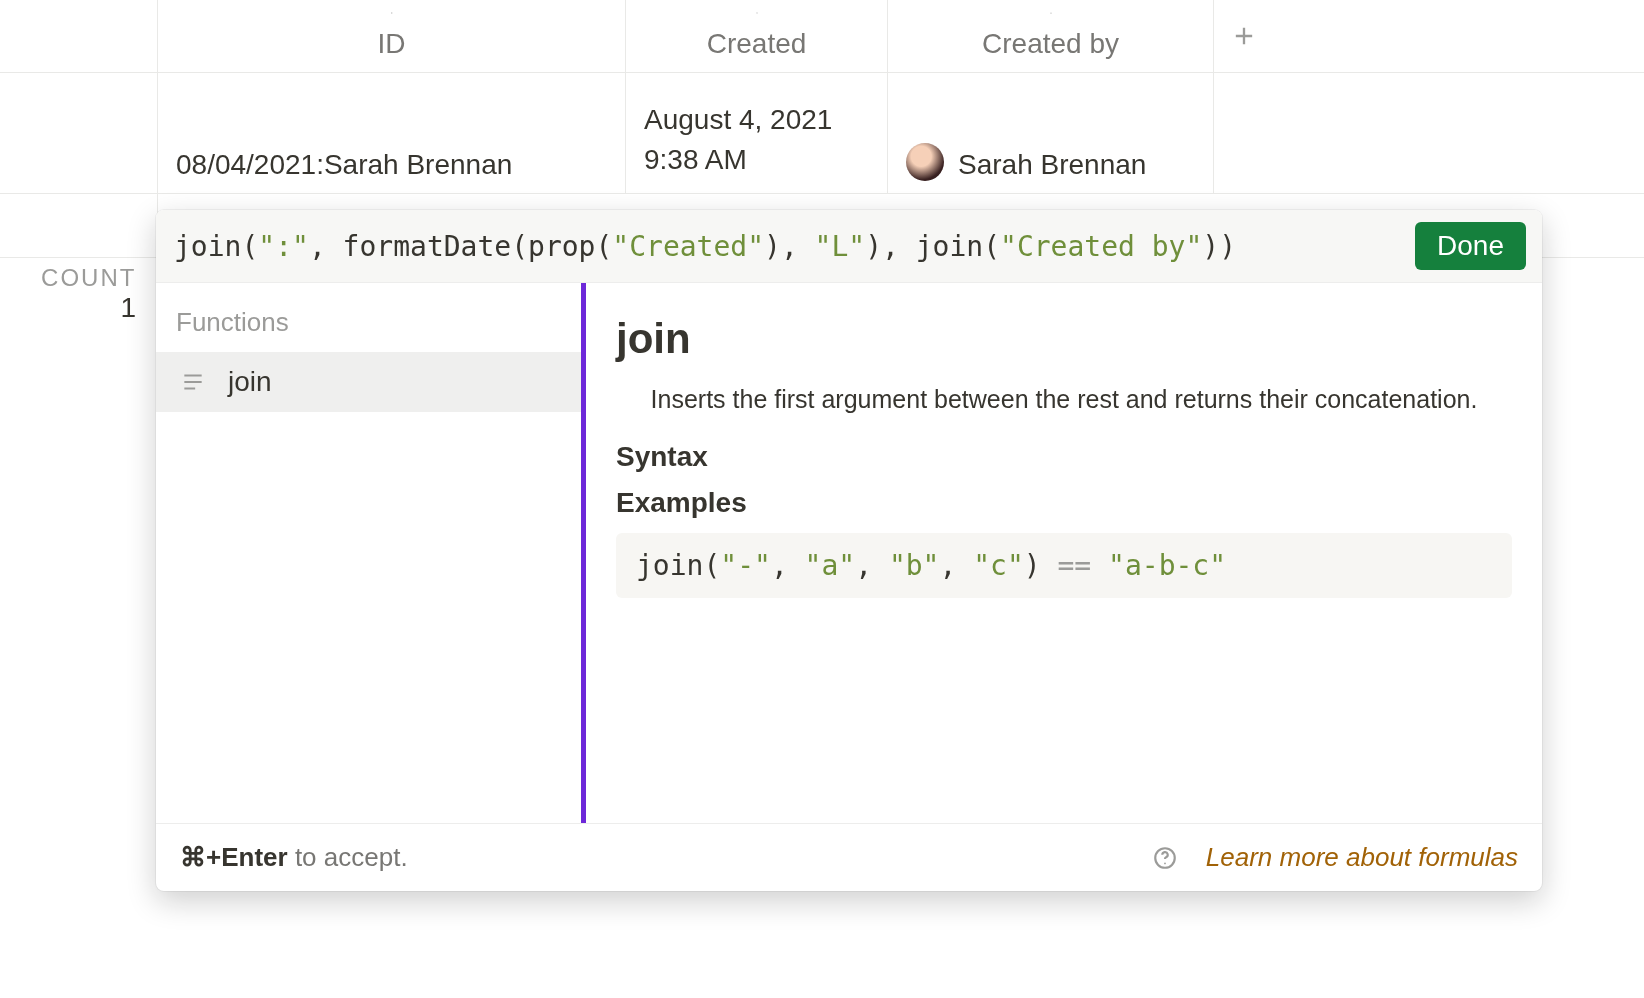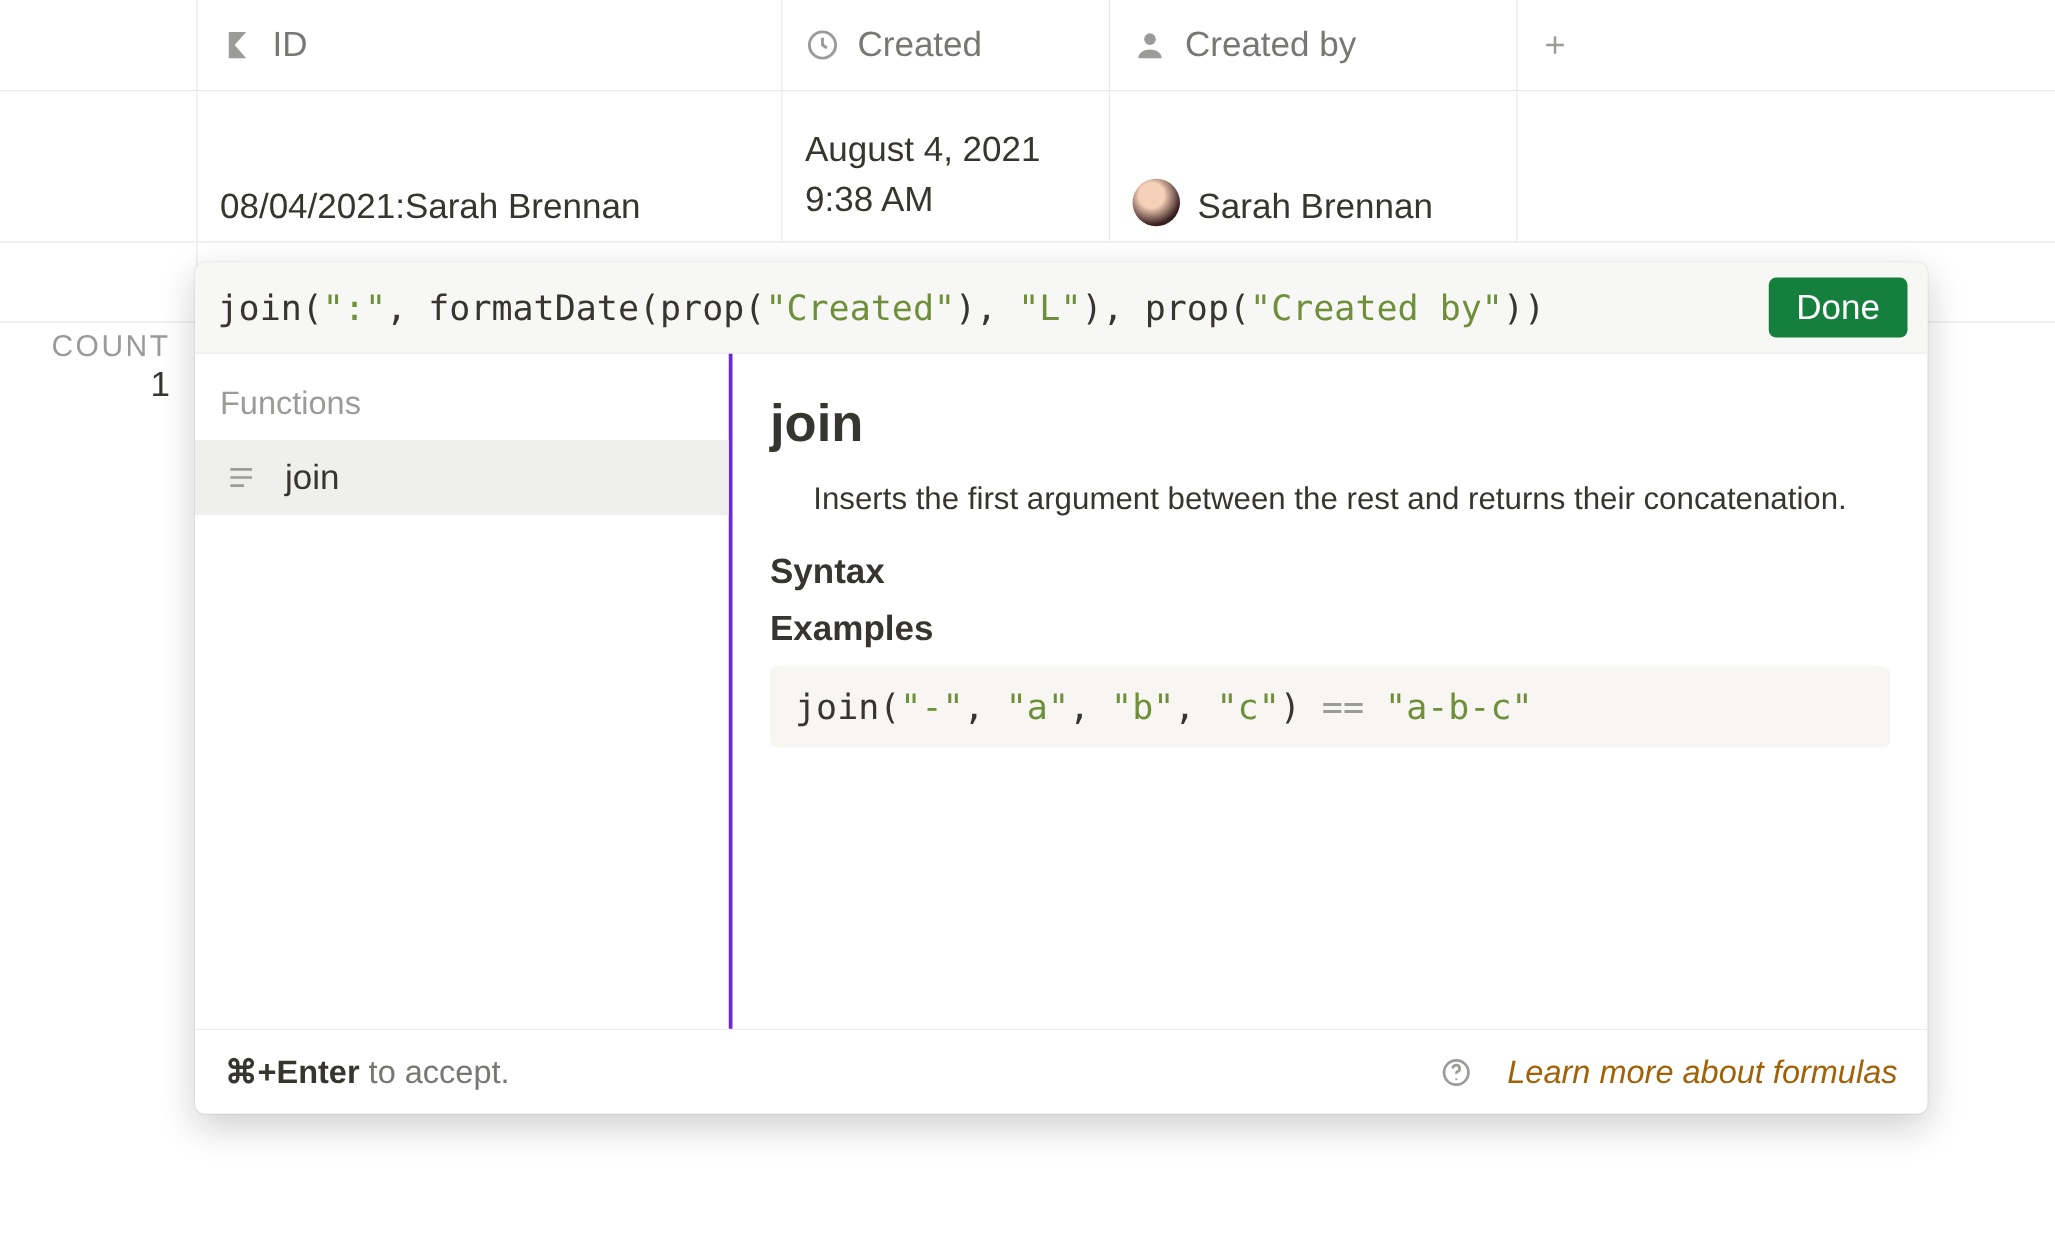--- a/index.html
+++ b/index.html
@@ -29,21 +29,21 @@
     display: flex;
     align-items: center;
     gap: 14px;
   }
   .spacer   { width: 158px; flex: 0 0 158px; border-right: 1px solid #e9e9e7; }
   .col-id   { width: 468px; flex: 0 0 468px; }
   .col-date { width: 262px; flex: 0 0 262px; }
   .col-by   { width: 326px; flex: 0 0 326px; }
   .col-add  { width: 60px;  flex: 0 0 60px;  justify-content: center; border-right: none; }
 
-  .header-row .cell { color: #787774; font-size: 28px; font-weight: 400; height: 72px; }
+  .header-row .cell { color: #787774; font-size: 28px; font-weight: 400; height: 72px; flex-direction: column; }
   .header-row svg { width: 28px; height: 28px; stroke: #9b9b99; fill: none; stroke-width: 2; }
   .header-row .sigma { fill: #9b9b99; stroke: none; font-family: serif; }
 
   .data-row .cell { font-size: 28px; min-height: 120px; align-items: flex-end; padding-top: 18px; }
   .data-row .col-date { line-height: 1.45; }
 
   .avatar {
     width: 38px; height: 38px; border-radius: 50%;
     background: radial-gradient(circle at 40% 35%, #f6d0b8 0 30%, #382020 70%);
     flex: 0 0 38px;
@@ -91,21 +91,21 @@
     border-radius: 6px;
     font-size: 28px;
     font-weight: 500;
     padding: 8px 22px;
     cursor: pointer;
   }
 
   .panes { display: flex; height: 540px; }
   .left-pane {
     width: 430px; flex: 0 0 430px;
-    border-right: 3px solid #6d28d9;
+    border-right: 5px solid #6d28d9;
   }
   .section-label {
     color: #9b9b99;
     font-size: 26px;
     padding: 24px 20px 14px;
   }
   .fn-item {
     display: flex; align-items: center; gap: 22px;
     padding: 14px 24px;
     background: #efefee;
@@ -203,21 +203,21 @@
     <div class="count">
       <span>COUNT</span>
       <b>1</b>
     </div>
   </div>
 </div>
 
 <div class="popup">
 
   <div class="formula-bar">
-    <div class="formula" id="formula-code"><span>join(</span><span class="tok-str">":"</span><span>, formatDate(prop(</span><span class="tok-prop">"Created"</span><span>), </span><span class="tok-str">"L"</span><span>), prop(</span><span class="tok-prop">"Created by"</span><span>))</span></div>
+    <div class="formula" id="formula-code"><span>join(</span><span class="tok-str">":"</span><span>, formatDate(prop(</span><span class="tok-prop">"Created"</span><span>), </span><span class="tok-str">"L"</span><span>), join(</span><span class="tok-prop">"Created by"</span><span>))</span></div>
     <button class="done-btn">Done</button>
   </div>
 
   <div class="panes">
     <div class="left-pane">
       <div class="section-label">Functions</div>
       <div class="fn-item">
         <svg viewBox="0 0 24 24">
             <path d="M4 6h16M4 12h16M4 18h10"></path>
           </svg>

